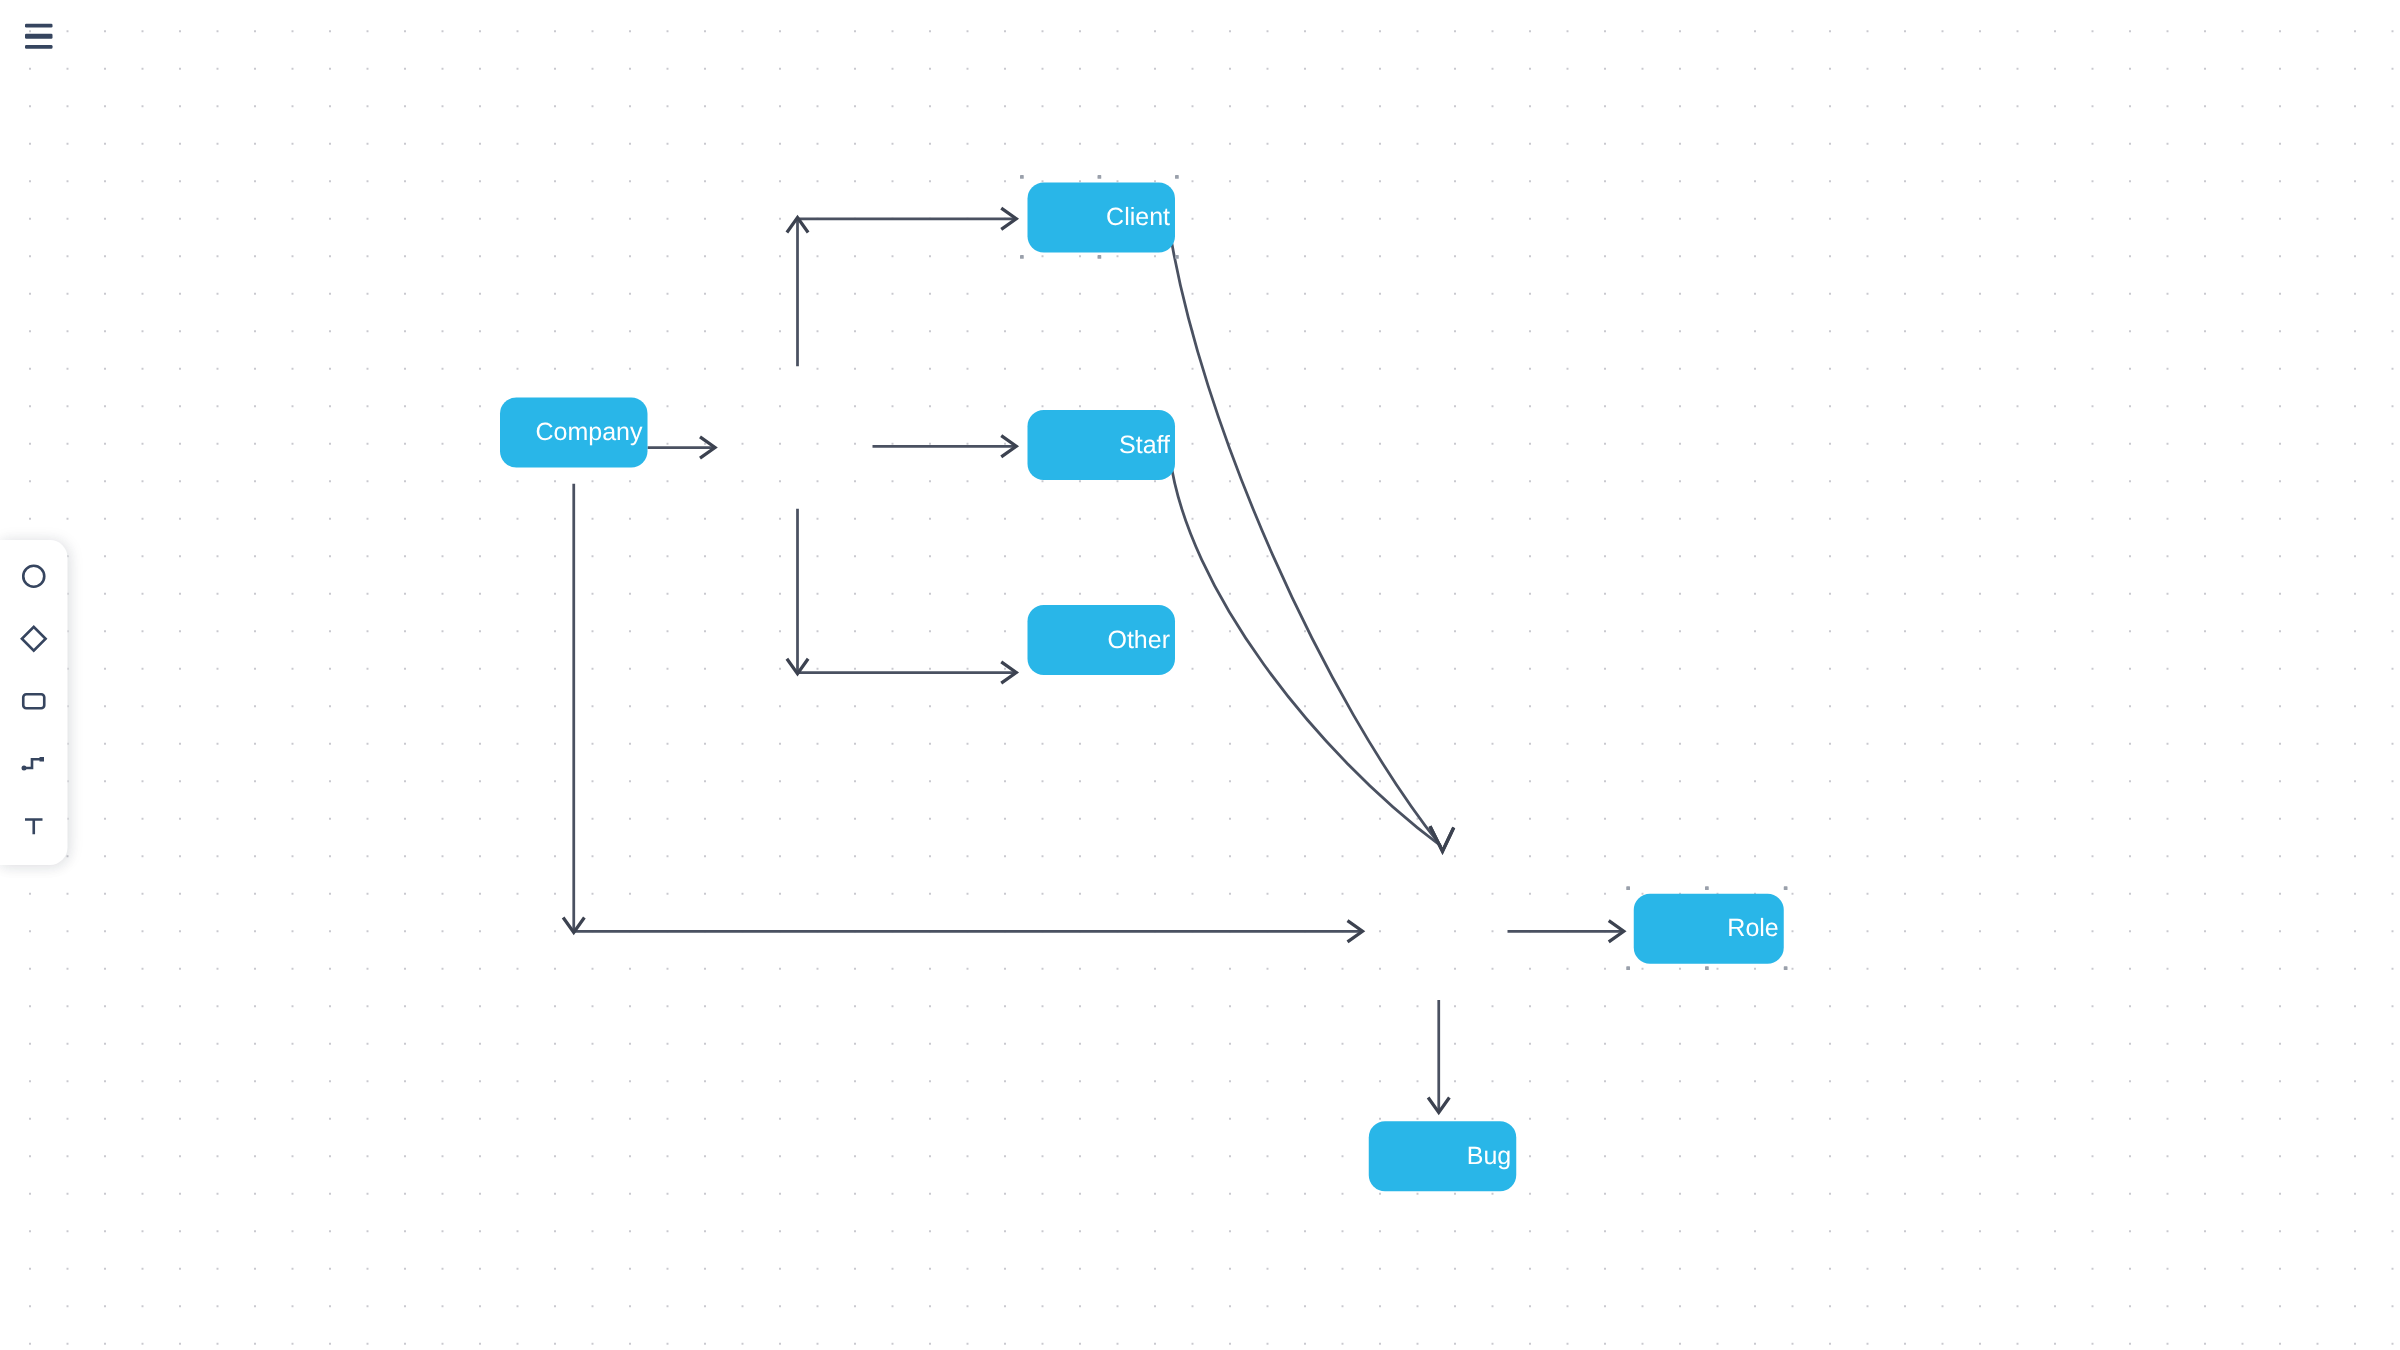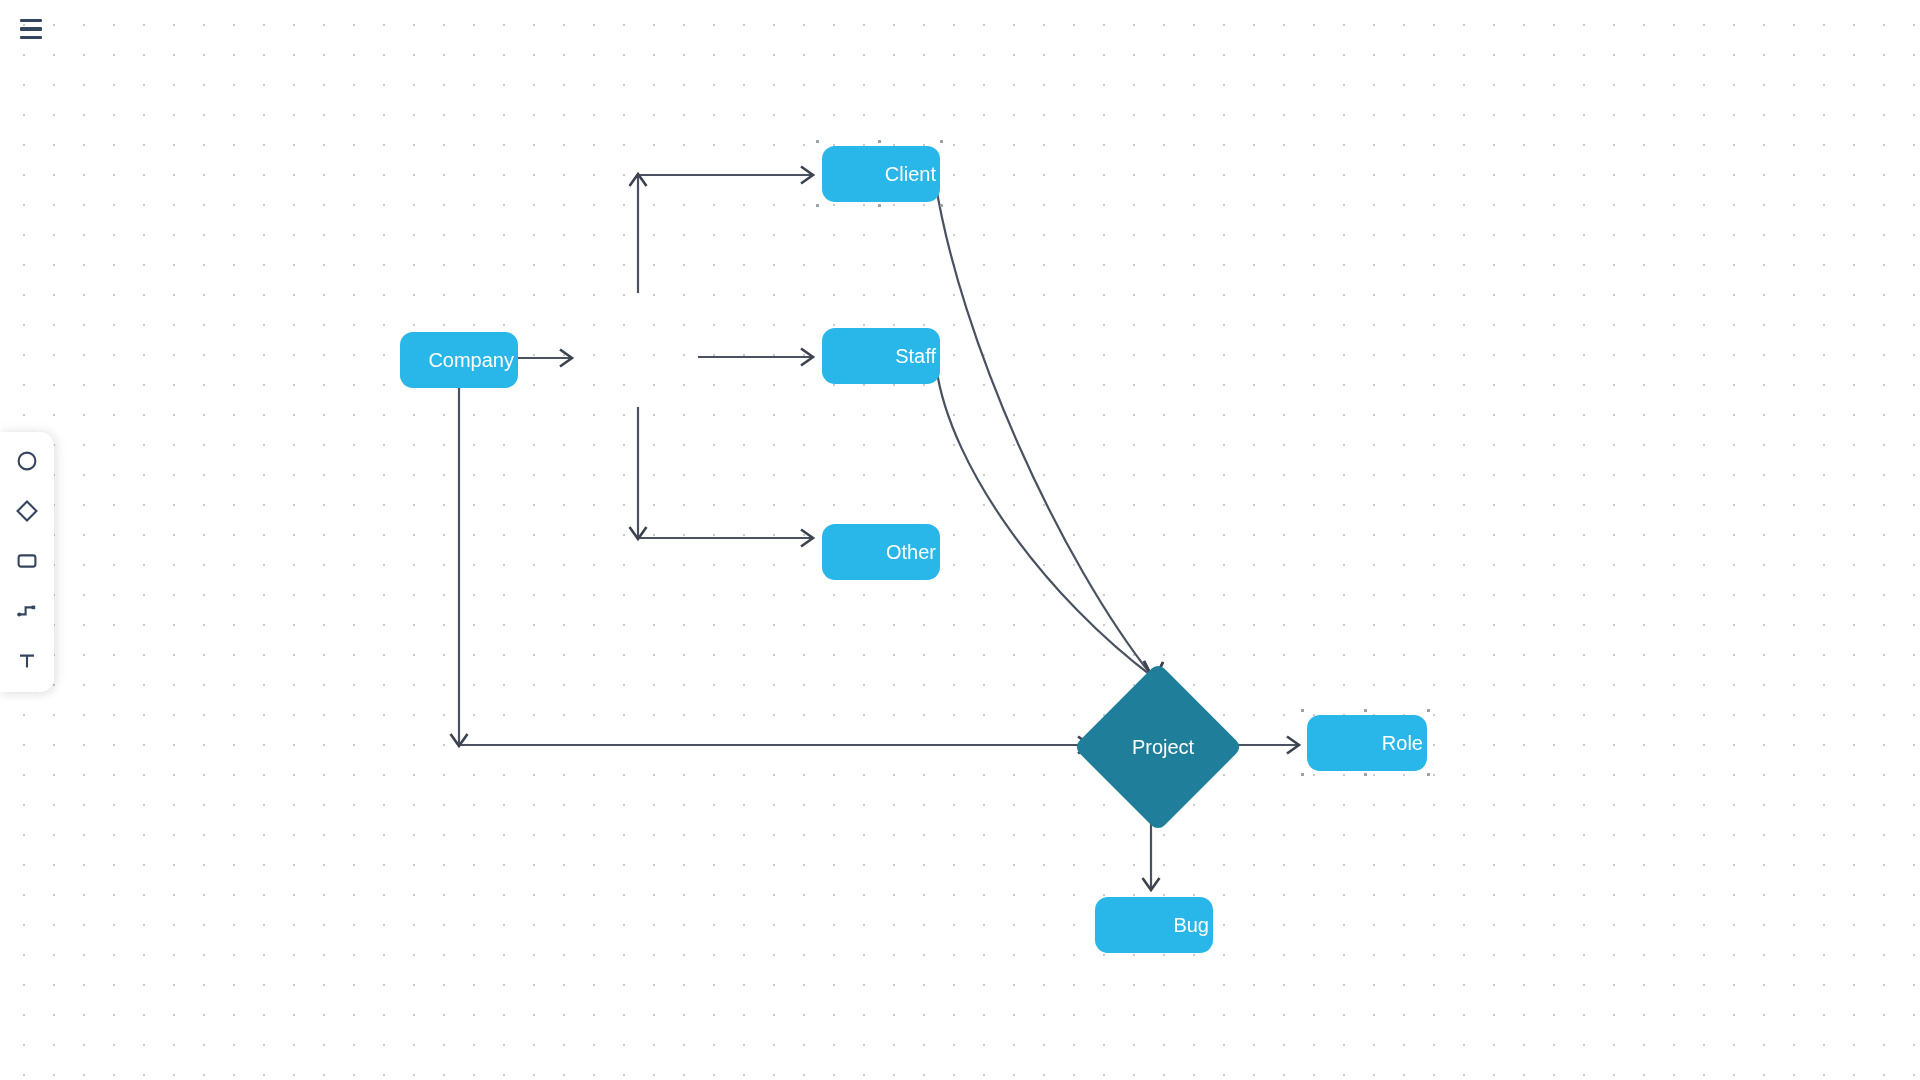--- a/index.html
+++ b/index.html
@@ -254,21 +254,21 @@
       <path class="edge-path" d="M 1206 745 L 1298 745"></path>
       <path class="arrow-head" d="M 1287 736.5 L 1299 745 L 1287 753.5"></path>
     </g>
 
     <g>
       <path class="edge-path" d="M 1151 800 L 1151 889"></path>
       <path class="arrow-head" d="M 1142.5 878 L 1151 890 L 1159.5 878"></path>
     </g>
   </svg>
 
-  <div class="node" style="left:400px; top:332px; width:118px; height:56px;">
+  <div class="node" style="left:400px; top:318px; width:118px; height:56px;">
     <div class="node-rect" style="width:118px;height:56px;">
       <span class="node-label">Company</span>
     </div>
   </div>
 
 
   <div class="node" style="left:822px; top:146px; width:118px; height:56px;">
     <div class="node-rect" style="width:118px;height:56px;">
       <span class="node-label">Client</span>
     </div>
@@ -281,30 +281,26 @@
       <span class="handle" style="left:118px; top:58px;"></span>
     </div>
   </div>
 
   <div class="node" style="left:822px; top:328px; width:118px; height:68px;">
     <div class="node-rect" style="width:118px;height:56px;">
       <span class="node-label">Staff</span>
     </div>
   </div>
 
-  <div class="node" style="left:822px; top:524px; width:118px; height:66px;">
+  <div class="node" style="left:822px; top:484px; width:118px; height:66px;">
     <div class="node-rect" style="width:118px;height:56px;">
       <span class="node-label">Other</span>
     </div>
   </div>
 
-  <div class="node-diamond-wrap" style="left:1098px; top:687px; width:120px; height:120px;">
-    <div class="node-diamond-shape"></div>
-    <span class="node-label">Project</span>
-  </div>
 
   <div class="node" style="left:1307px; top:715px; width:120px; height:56px;">
     <div class="node-rect" style="width:120px;height:56px;">
       <span class="node-label">Role</span>
     </div>
     <div class="handles">
       <span class="handle" style="left:-6px; top:-6px;"></span>
       <span class="handle" style="left:57px; top:-6px;"></span>
       <span class="handle" style="left:120px; top:-6px;"></span>
       <span class="handle" style="left:-6px; top:58px;"></span>

